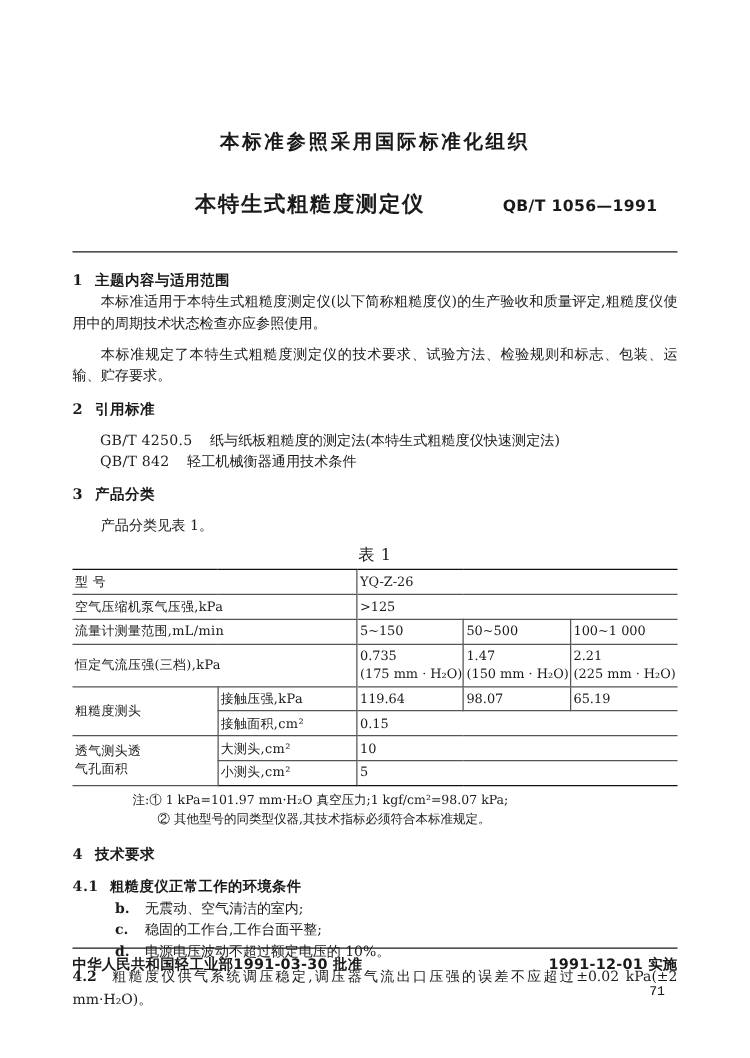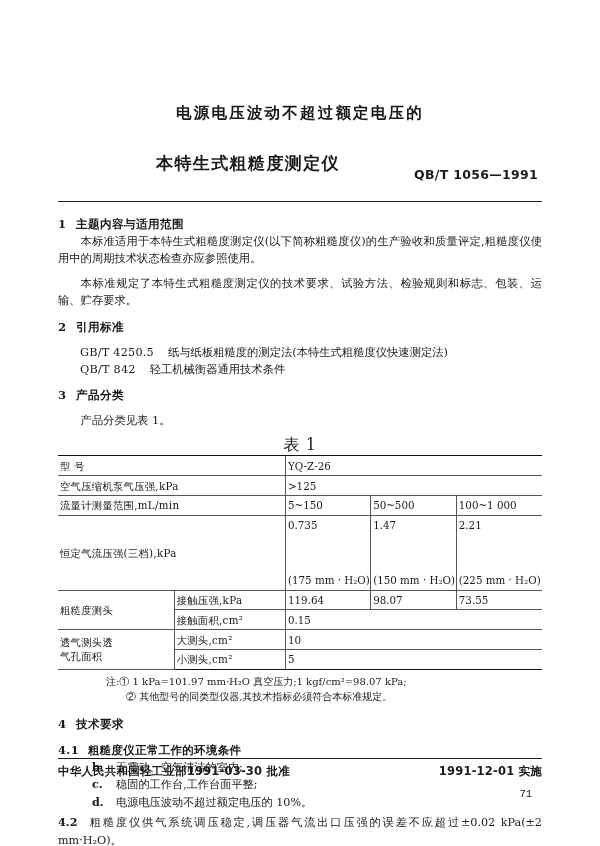--- a/index.html
+++ b/index.html
@@ -42,27 +42,26 @@
   .doc-title {
     font-size: 17px;
     font-weight: bold;
     letter-spacing: 1.4px;
     display: inline-block;
     position: relative;
     left: -52px;
   }
   .doc-code {
     position: absolute;
-    right: 4px;
+    right: 16px;
     top: 5px;
     font-size: 12.5px;
     font-weight: bold;
     letter-spacing: 0.3px;
     font-family: "DejaVu Sans", "Liberation Sans", sans-serif;
-    margin-top: 10px;
   }
   .rule-top {
     margin-top: 25px;
     border-top: 1.4px solid #1a1a1a;
     width: 100%;
   }
 
   
   .body-area {
     margin-top: 14px;
@@ -95,21 +94,21 @@
   }
   .ref-line .refid {
     font-family: "DejaVu Serif", "Liberation Serif", serif;
     letter-spacing: 0.2px;
   }
   .ref-line .refgap { display: inline-block; width: 14px; }
 
   
   .table-caption {
     text-align: center;
-    font-size: 16px;
+    font-size: 13px;
     margin-top: 7px;
     margin-bottom: 2px;
     letter-spacing: 0.5px;
   }
   table.spec {
     border-collapse: collapse;
     width: 100%;
     font-size: 10.3px;
     table-layout: fixed;
   }
@@ -118,21 +117,21 @@
     border: 0.7px solid #555;
     vertical-align: middle;
     padding: 2.4px 2px;
     line-height: 14px;
   }
   table.spec tr.thick-top td { border-top: 1.3px solid #111; }
   table.spec tr.thick-bot td { border-bottom: 1.3px solid #111; }
   table.spec td.lbl { letter-spacing: 0.3px; }
   table.spec td.sub { letter-spacing: 0.3px; }
   .unitline { display:block; }
-  .nowrap { white-space: nowrap; margin-top: 41px; }
+  .nowrap { white-space: nowrap; }
 
   
   .notes {
     margin-top: 4px;
     font-size: 10px;
     line-height: 15.5px;
     padding-left: 48px;
   }
   .notes .note-ln { margin: 0; }
   .notes .note-ln.n2 { padding-left: 20px; }
@@ -194,21 +193,21 @@
     font-family: Liberation Mono, monospace;
     padding-right: 10px;
   }
 </style>
 </head>
 <body>
 
 <div class="page">
 
   <div class="doc-header">
-    <div class="std-org">电源电压波动不超过额定电压的</div>
+    <div class="std-org">本标准参照采用国际标准化组织</div>
     <div class="title-row">
       <span class="doc-title">本特生式粗糙度测定仪</span>
       <span class="doc-code">QB/T 1056—1991</span>
     </div>
   </div>
   <div class="rule-top"></div>
 
   <div class="body-area">
 
 
@@ -277,21 +276,21 @@
           <td style="border-right:none;">
             <span class="unitline">2.21</span>
             <span class="unitline nowrap">(225 mm · H₂O)</span>
           </td>
         </tr>
         <tr>
           <td class="lbl" rowspan="2" style="border-left:none;">粗糙度测头</td>
           <td class="sub">接触压强,kPa</td>
           <td>119.64</td>
           <td>98.07</td>
-          <td style="border-right:none;">73.55</td>
+          <td style="border-right:none;">65.19</td>
         </tr>
         <tr>
           <td class="sub">接触面积,cm²</td>
           <td colspan="3" style="border-right:none;">0.15</td>
         </tr>
         <tr>
           <td class="lbl" rowspan="2" style="border-left:none;">
             <span class="unitline">透气测头透</span>
             <span class="unitline">气孔面积</span>
           </td>

